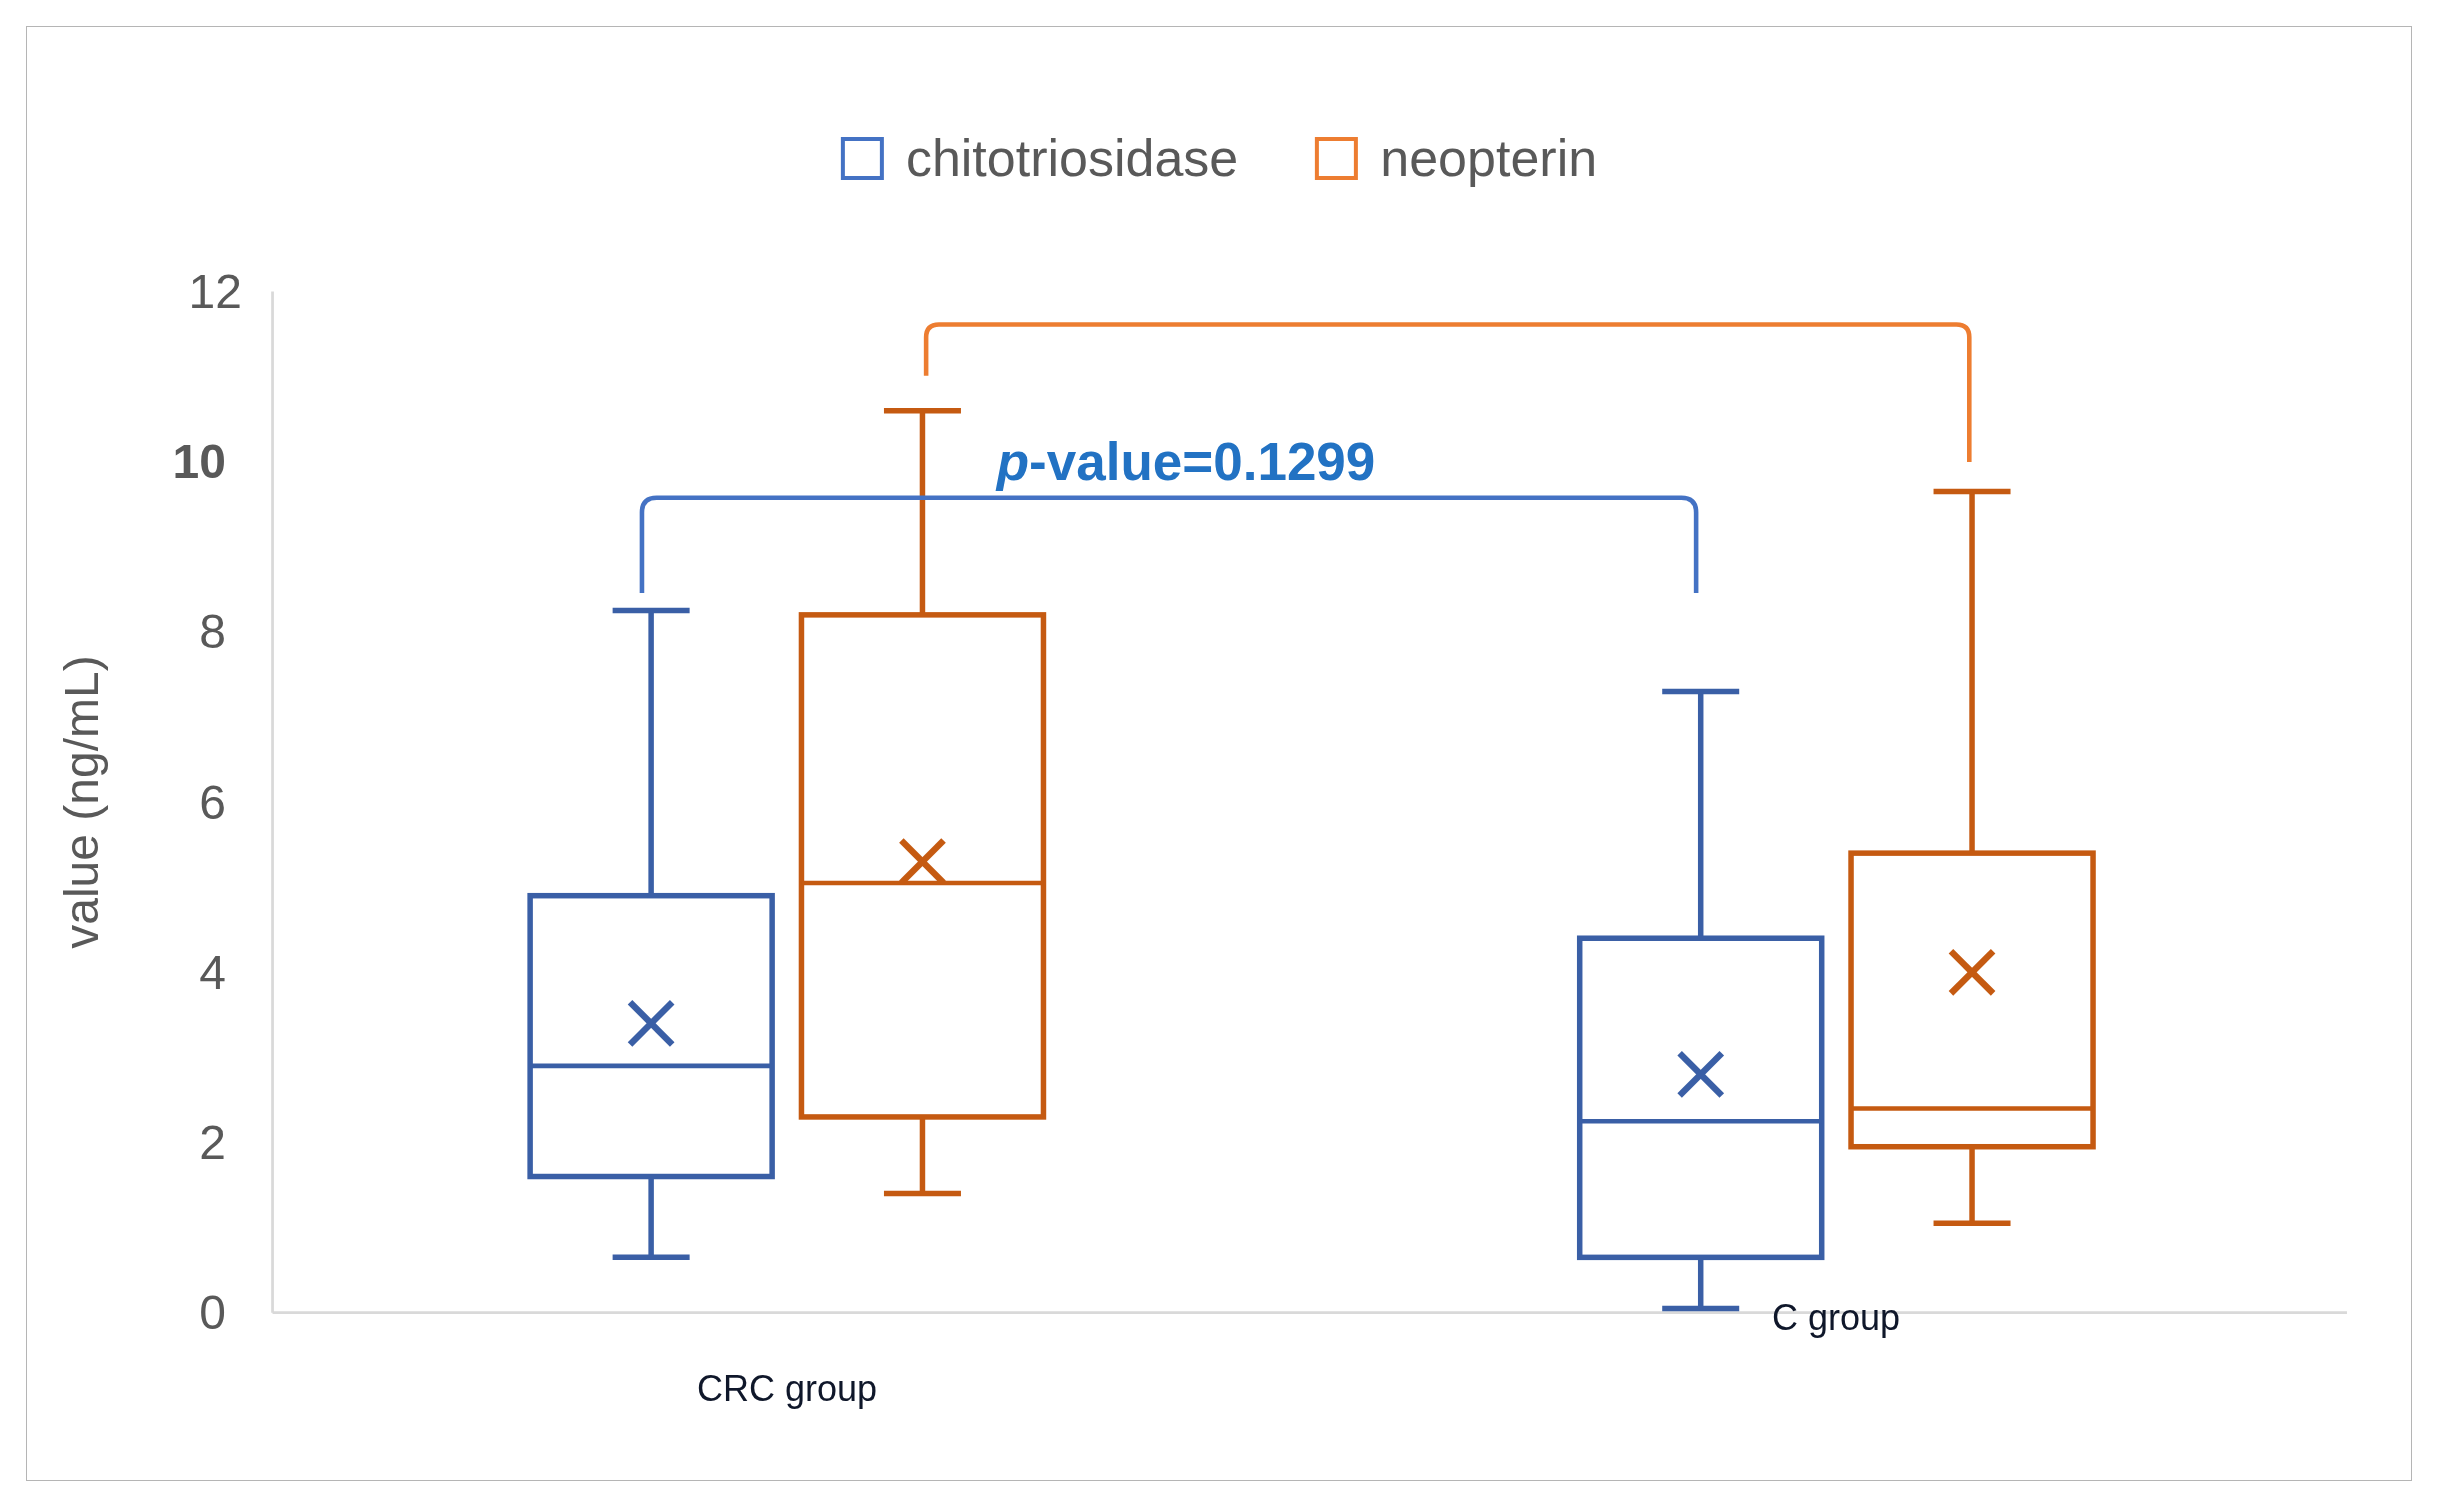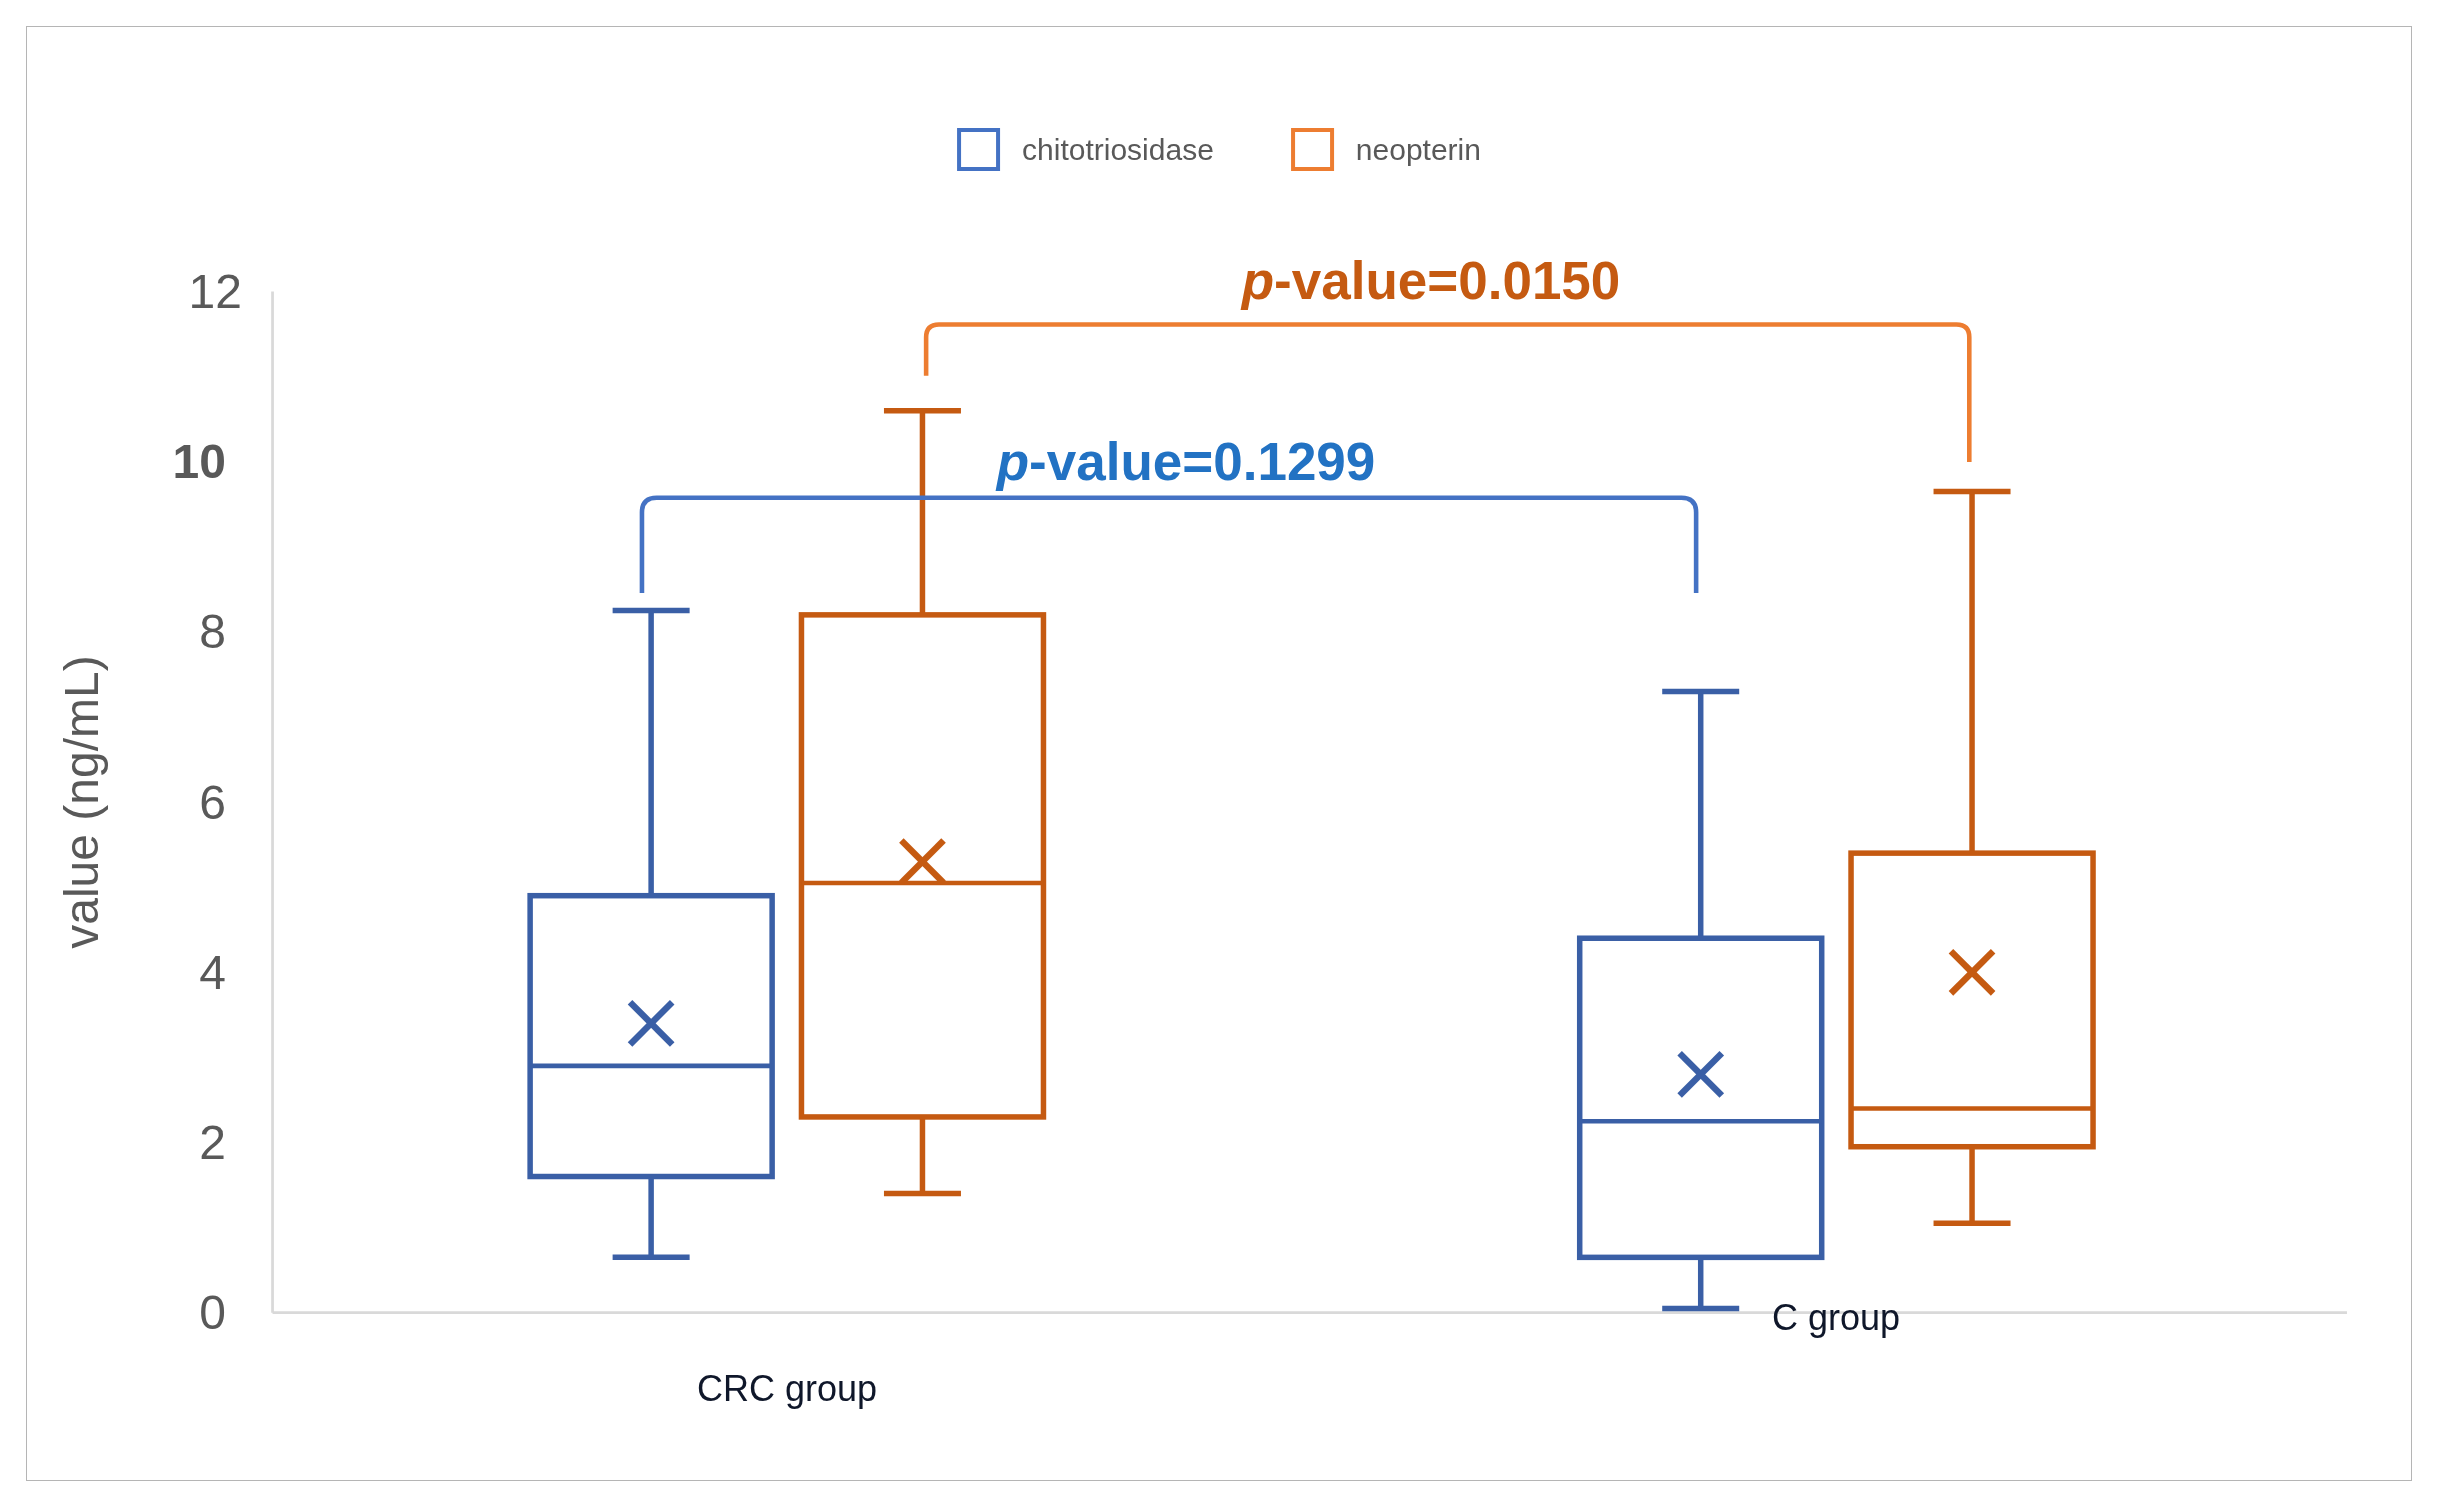--- a/index.html
+++ b/index.html
@@ -8,21 +8,21 @@
     font-family:"Liberation Sans",sans-serif;
   }
   .frame{position:absolute;left:26px;top:26px;right:26px;bottom:26px;border:1.8px solid #b5b5b5;}
   #plot{position:absolute;left:0;top:0;}
   .legend{
     position:absolute;top:128px;left:50%;transform:translateX(-50%);
     display:flex;align-items:center;gap:77px;
   }
   .legend-item{display:flex;align-items:center;gap:22px;}
   .legend-swatch{width:35px;height:35px;background:#fff;border:4.6px solid #888;display:inline-block;}
-  .legend-label{font-size:30px;color:#595959;white-space:nowrap;}
+  .legend-label{font-size:52px;color:#595959;white-space:nowrap;}
   .ytick{
     position:absolute;width:119px;text-align:right;font-size:48px;color:#595959;
     height:51px;line-height:51px;
   }
   .xlabel{
     position:absolute;transform:translateX(-50%);font-size:36px;color:#0f172a;white-space:nowrap;
   }
   .y-title{
     position:absolute;left:81px;top:802px;transform:translate(-50%,-50%) rotate(-90deg);
     font-size:48px;color:#595959;white-space:nowrap;
@@ -88,23 +88,20 @@
         <span class="legend-swatch" style="border-color: rgb(237, 125, 49);"></span>
         <span class="legend-label">neopterin</span>
       </div>
     </div>
 
   <div class="y-title">value (ng/mL)</div>
 
   <div class="anno anno-blue" id="anno0" style="color: rgb(34, 114, 195);">
     <span class="it">p</span><span>-value=0.1299</span>
   </div>
-  <div class="anno anno-orange" id="anno1" style="color: rgb(197, 90, 17);">
-    <span class="it">p</span><span>-value=0.0150</span>
-  </div>
 
   <div id="ticks">
       <div class="ytick" style="left: 107px; top: 1287px;">0</div>
       <div class="ytick" style="left: 107px; top: 1117px;">2</div>
       <div class="ytick" style="left: 107px; top: 947px;">4</div>
       <div class="ytick" style="left: 107px; top: 777px;">6</div>
       <div class="ytick" style="left: 107px; top: 606px;">8</div>
       <div class="ytick" style="left: 107px; top: 436px; font-weight: bold;">10</div>
       <div class="ytick" style="left: 123px; top: 266px;">12</div>
     </div>

